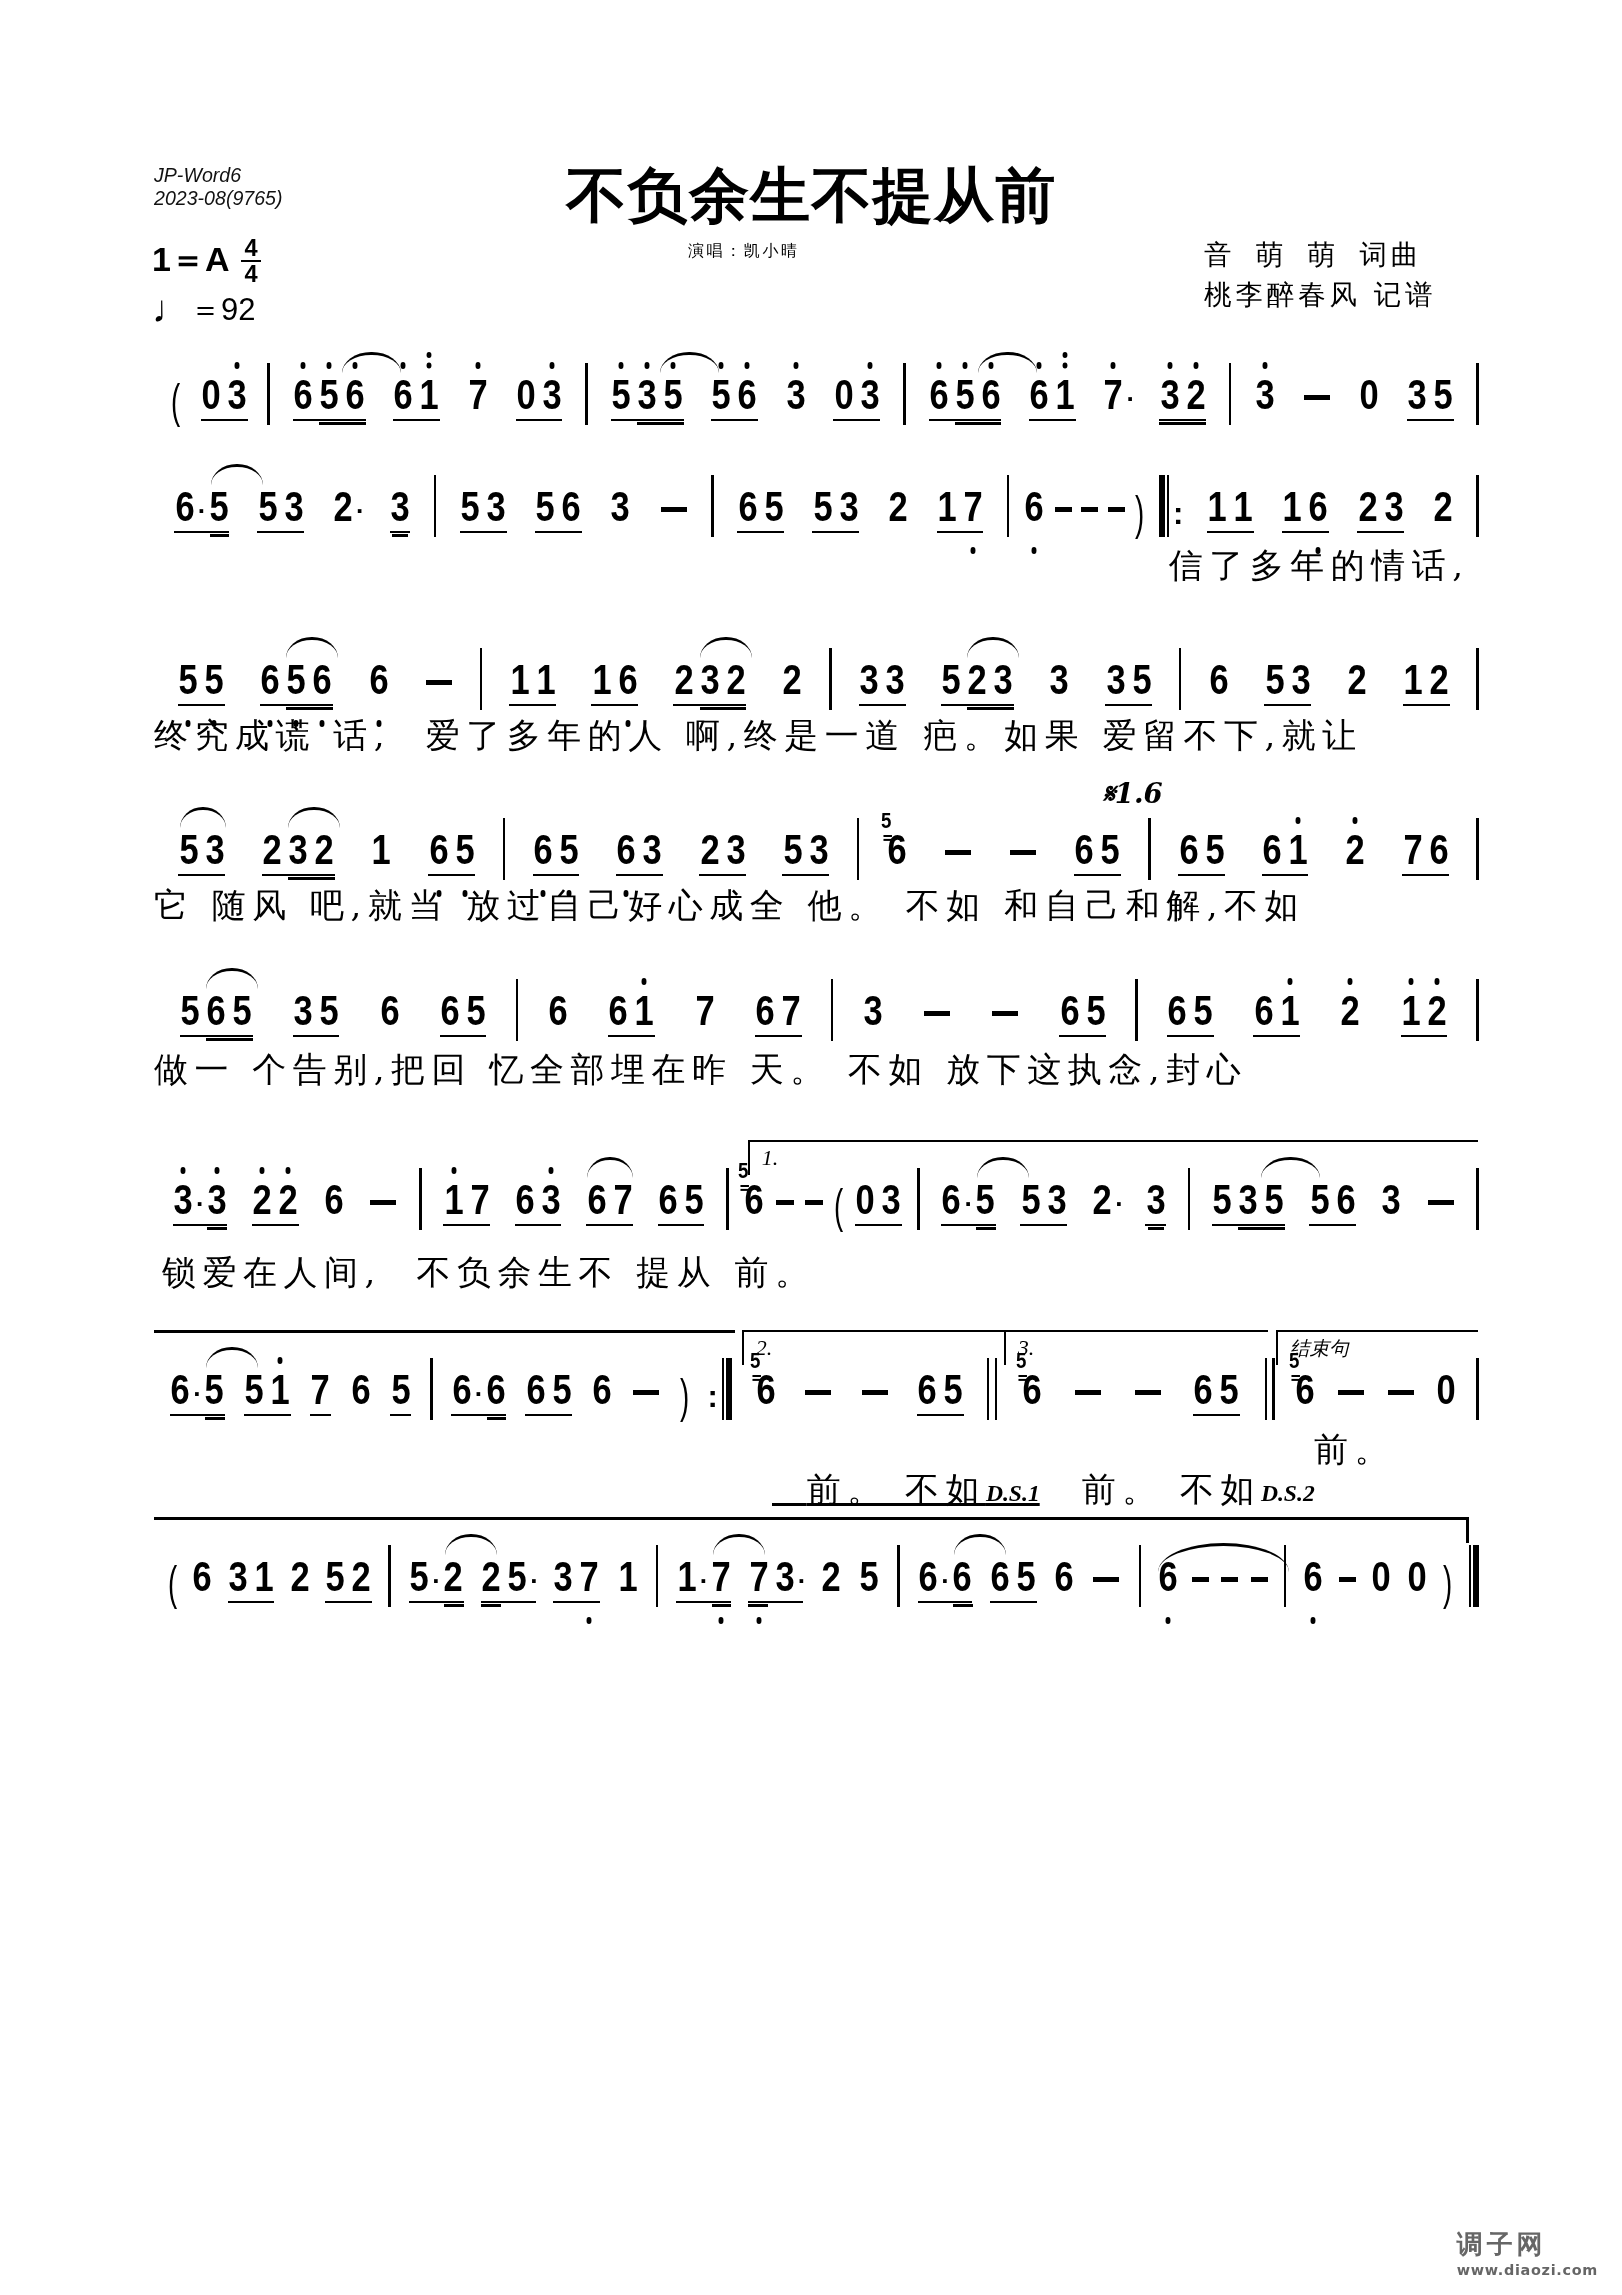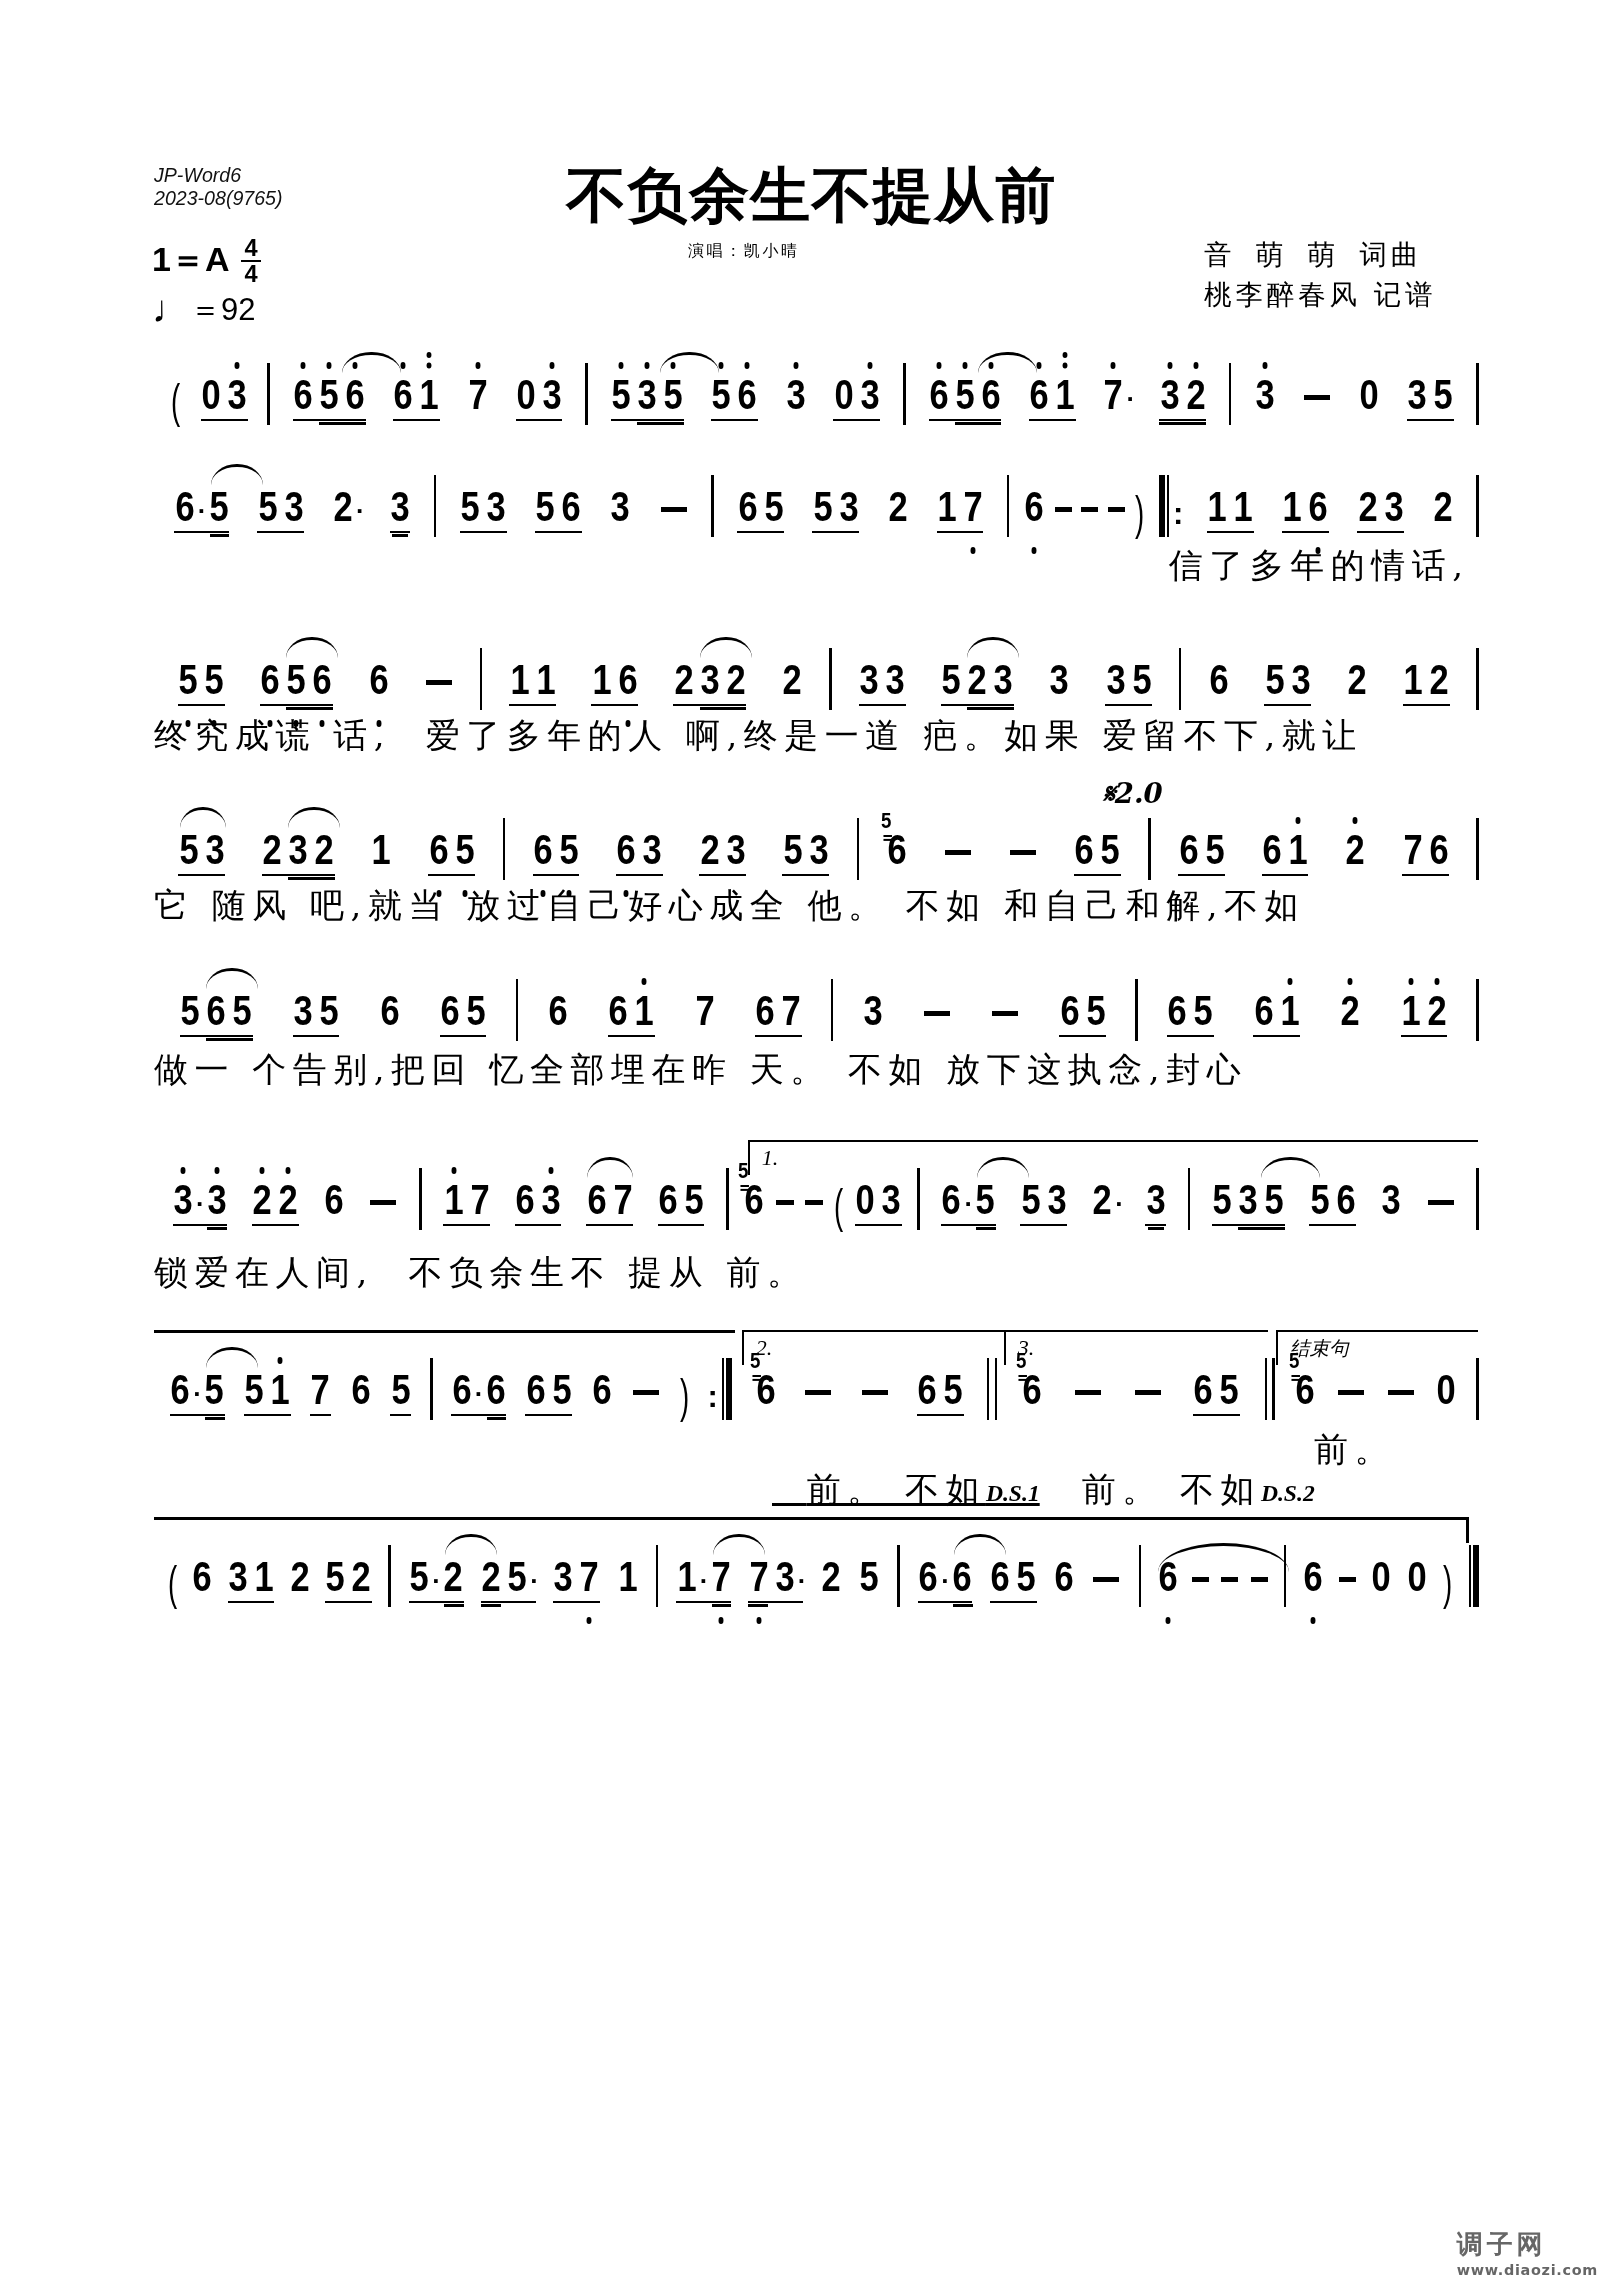--- a/index.html
+++ b/index.html
@@ -443,21 +443,21 @@
         <span class="n hi">2</span>
       </span>
     <span class="grp">
         <span class="n">7</span>
         <span class="n">6</span>
         <span class="u1"></span>
       </span>
   </div>
   <div class="bl"></div>
 </div>
-<div class="segno" style="left:1103px;top:777px;">𝄋2.0</div>
+<div class="segno" style="left:1103px;top:777px;">𝄋1.6</div>
 <div class="lyr" style="top:883px;">它 随风 吧,就当 放过自己好心成全 他。 不如 和自己和解,不如</div>
 
 <div class="row" style="top:982px;">
   <div class="m">
     <span class="grp">
         <span class="n">5</span>
         <span class="n">6</span>
         <span class="n">5</span>
         <span class="u1"></span>
         <span class="u2" style="left:29px;right:2.6px;"></span>
@@ -635,21 +635,21 @@
         <span class="n">6</span>
         <span class="u1"></span>
       </span>
     <span class="grp">
         <span class="n">3</span>
       </span>
     <span class="dash"></span>
   </div>
   <div class="bl"></div>
 </div>
-<div class="lyr" style="top:1250px;">锁爱在人间,  不负余生不 提从 前。</div>
+<div class="lyr" style="top:1250px;margin-left:8px;">锁爱在人间,  不负余生不 提从 前。</div>
 
 <div class="abs" style="left:154px;top:1330px;width:581px;height:2.6px;background:#000;"></div>
 <div class="volta" style="left:742px;top:1330px;width:262px;">
   <span class="lbl">2.</span>
 </div>
 <div class="volta" style="left:1004px;top:1330px;width:262px;">
   <span class="lbl">3.</span>
 </div>
 <div class="volta" style="left:1276px;top:1330px;width:200px;">
   <span class="lbl" style="font-family:'DejaVu Sans',sans-serif;font-size:19.6px;">结束句</span>

